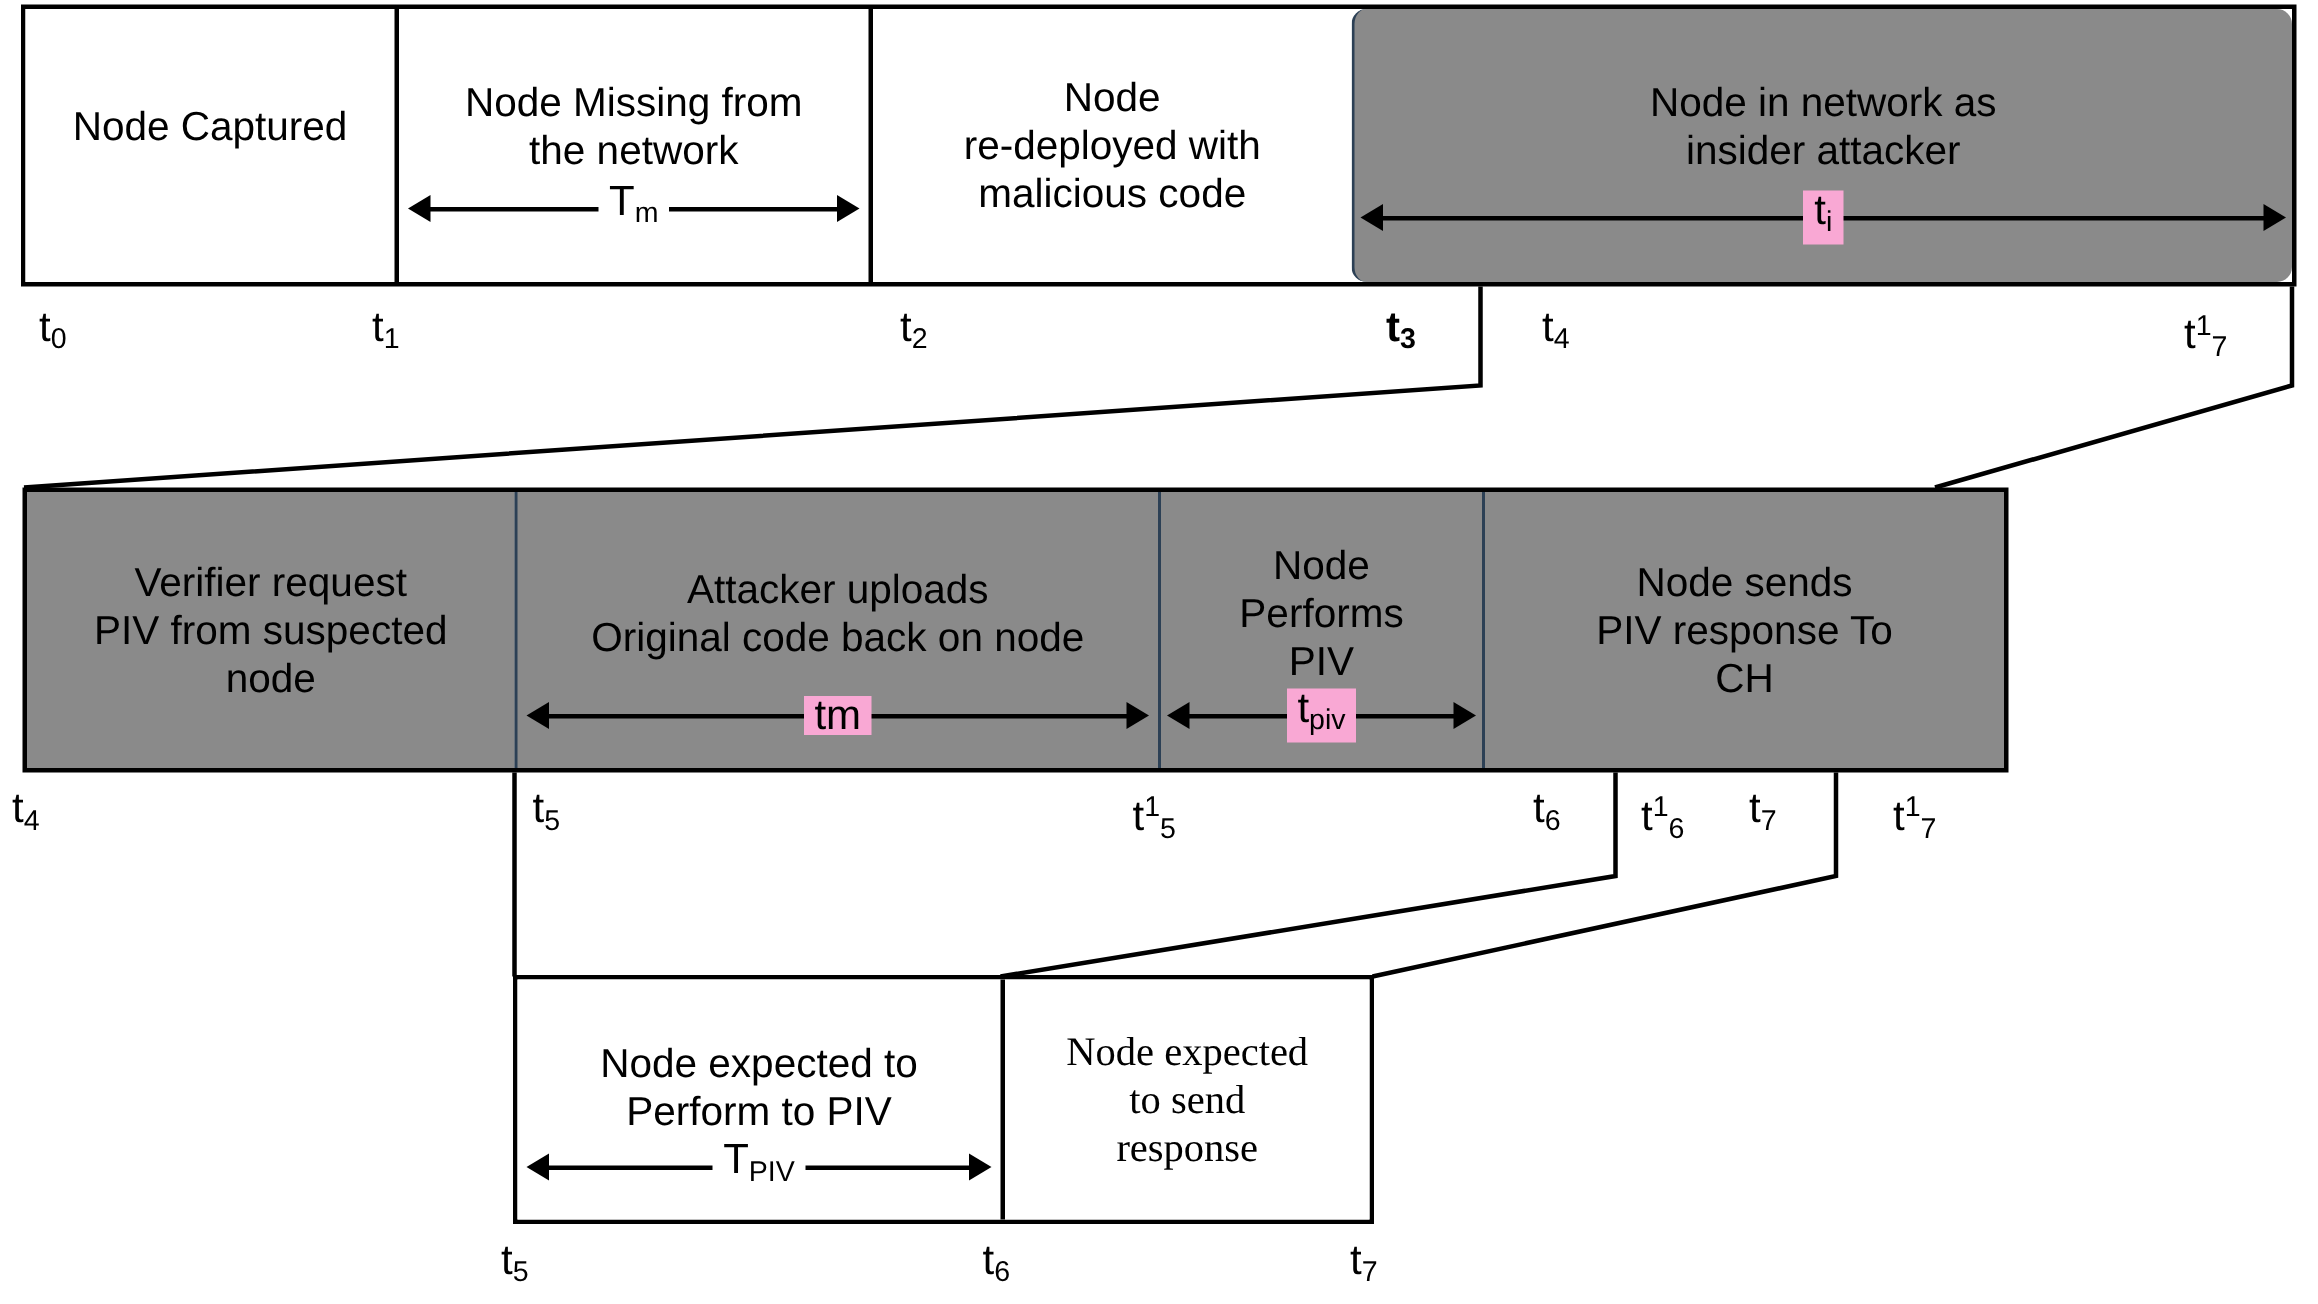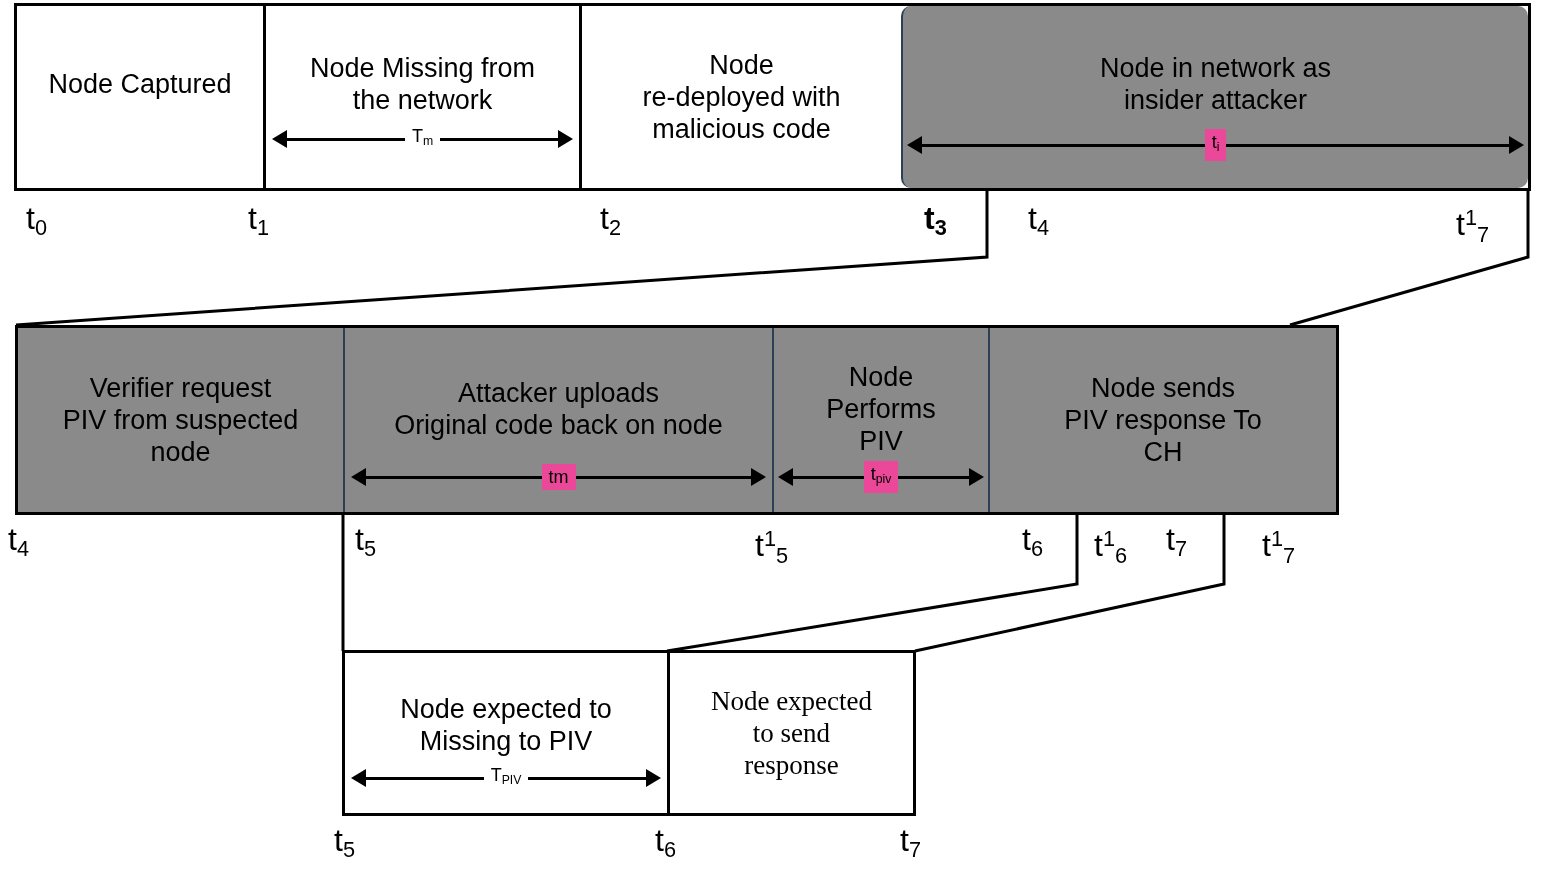--- a/index.html
+++ b/index.html
@@ -87,34 +87,34 @@
     border-bottom: 9px solid transparent;
     margin-top: -9px;
   }
   .meas .head.left  { left: 0;  border-right: 15px solid #000000; }
   .meas .head.right { right: 0; border-left: 15px solid #000000; }
   .meas .mlabel {
     position: relative;
     margin: 0 auto;
     background: inherit;
     padding: 0 7px;
-    font-size: 18px;
+    font-size: 28px;
     line-height: 26px;
     z-index: 4;
     white-space: nowrap;
   }
   .meas.on-white .mlabel { background: #ffffff; }
-  .meas.on-gray  .mlabel { background: #ec4899; }
+  .meas.on-gray  .mlabel { background: #f9a8d4; }
 
   sub { font-size: 0.68em; vertical-align: -0.28em; }
   sup { font-size: 0.68em; vertical-align: 0.48em; }
 
   .tick {
     position: absolute;
-    font-size: 32px;
+    font-size: 28px;
     line-height: 30px;
     white-space: nowrap;
     color: #000000;
   }
 </style>
 </head>
 <body>
 
 <div id="stage">
 
@@ -216,21 +216,21 @@
   <div class="tick" style="left:755px; top:524px;">t<sup>1</sup><sub>5</sub></div>
   <div class="tick" style="left:1022px; top:524px;">t<sub>6</sub></div>
   <div class="tick" style="left:1094px; top:524px;">t<sup>1</sup><sub>6</sub></div>
   <div class="tick" style="left:1166px; top:524px;">t<sub>7</sub></div>
   <div class="tick" style="left:1262px; top:524px;">t<sup>1</sup><sub>7</sub></div>
 
   <div class="band row3" style="left:342px; top:650px; width:574px; height:166px;">
 
     <div class="seg white" style="width:322px;">
       <div class="seg-label">Node expected to
-Missing to PIV</div>
+Perform to PIV</div>
       <div class="meas on-white" style="bottom:22px;">
         <div class="line"></div>
         <div class="head left"></div>
         <div class="head right"></div>
         <span class="mlabel">T<sub>PIV</sub></span>
       </div>
     </div>
 
     <div class="seg white divL-black" style="flex:1 1 auto;">
       <div class="seg-label" style="margin-bottom:0;font-family:Liberation Serif, serif;">Node expected

